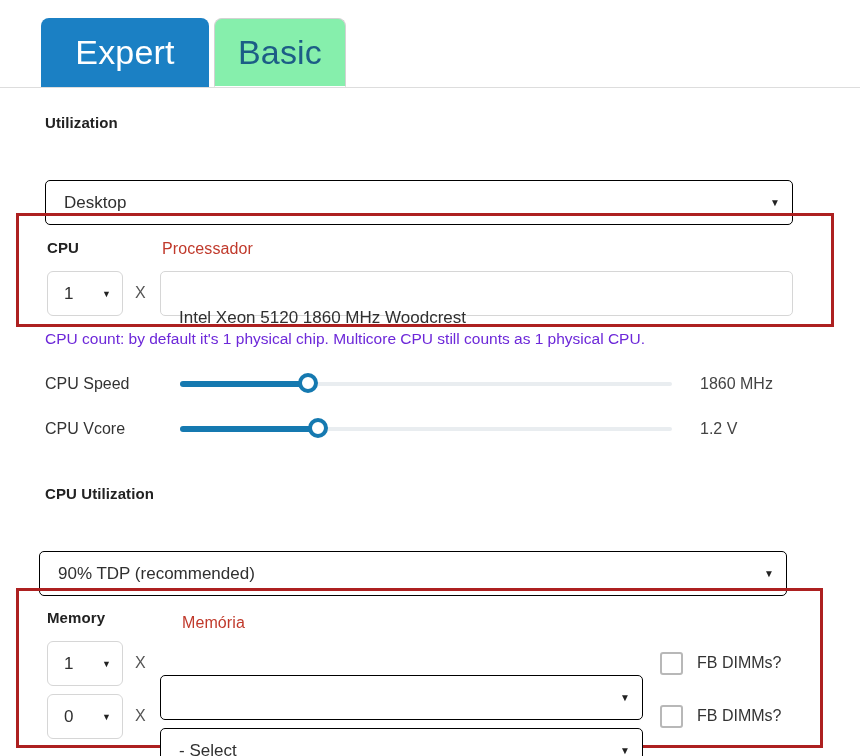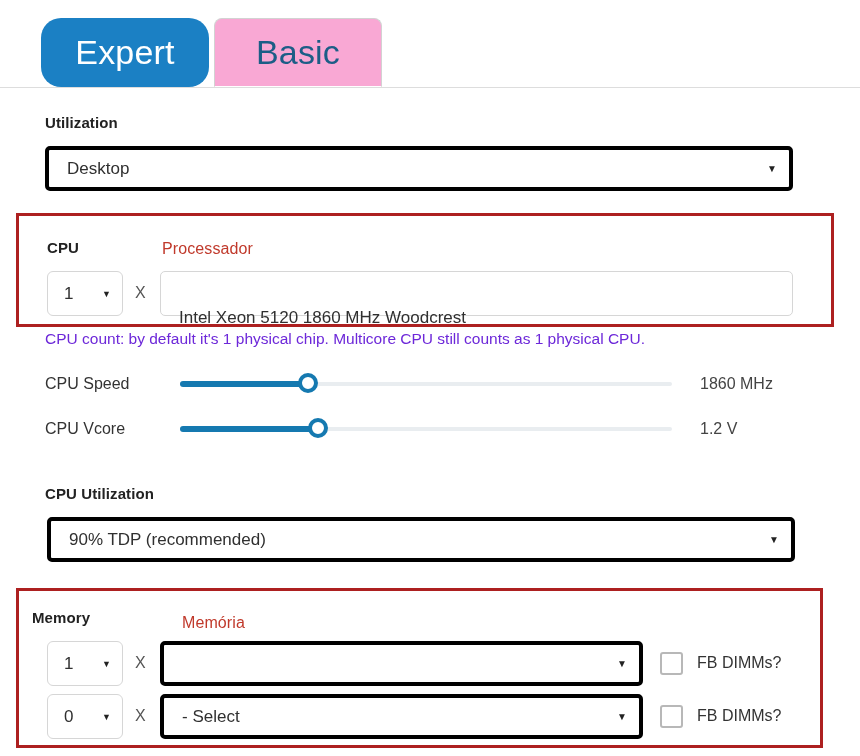--- a/index.html
+++ b/index.html
@@ -43,26 +43,25 @@
     font-size: 34px;
     letter-spacing: .2px;
     cursor: pointer;
     border-radius: 8px 8px 0 0;
   }
   .tab-expert {
     left: 41px;
     width: 168px;
     background: #1b80c4;
     color: #ffffff;
-    border-radius: 20px;
   }
   .tab-basic {
     left: 214px;
-    width: 168px;
-    background: #f9a8d4;
+    width: 132px;
+    background: #86efac;
     color: #1c5d86;
     border: 1px solid #d2d2d2;
     border-bottom: 1px solid #ffffff;
   }
 
   
   .field-label {
     position: absolute;
     font-size: 15px;
     font-weight: bold;
@@ -80,25 +79,26 @@
     font-size: 15.5px;
     color: #6d28d9;
     letter-spacing: 0;
     white-space: nowrap;
   }
 
   .select-box {
     position: absolute;
     box-sizing: border-box;
     background: #ffffff;
-    border: 4px solid #000000;
+    border: 1px solid #000000;
     border-radius: 5px;
     display: flex;
     align-items: center;
     cursor: pointer;
+    margin-top: 34px;
   }
   .select-box .val {
     font-size: 17px;
     color: #303030;
     padding-left: 18px;
     white-space: nowrap;
     overflow: hidden;
   }
   .select-box .caret {
     position: absolute;
@@ -272,28 +272,28 @@
 
 <div class="slider-label" style="left:45px; top:420px;">CPU Vcore</div>
 <div class="slider-wrap" style="left:180px; top:417px; width:492px;">
   <div class="slider-track"></div>
   <div class="slider-fill" id="fill-1" style="width: 28%;"></div>
   <div class="slider-handle" id="handle-1" style="left: calc(28% - 10px);"></div>
 </div>
 <div class="slider-value" style="left:700px; top:420px;">1.2 V</div>
 
 <div class="field-label" style="left:45px; top:485px;">CPU Utilization</div>
-<div class="select-box" style="left:47px; top:517px; width:748px; height:45px;text-align:center;">
+<div class="select-box" style="left:39px; top:517px; width:748px; height:45px;text-align:center;">
   <span class="val">90% TDP (recommended)</span>
   <span class="caret">▼</span>
 </div>
 
 <div class="redbox" style="left:16px; top:588px; width:807px; height:160px;"></div>
 
-<div class="field-label" style="left:32px; top:609px;">Memory</div>
+<div class="field-label" style="left:47px; top:609px;">Memory</div>
 <div class="annot" style="left:182px; top:614px;">Memória</div>
 
 <div class="qty-select" style="left:47px; top:641px; width:76px; height:45px;">
   <span class="qval">1</span>
   <span class="caret">▼</span>
 </div>
 <div class="xsep" style="left:135px; top:654px;">X</div>
 <div class="select-box" style="left:160px; top:641px; width:483px; height:45px;">
   <span class="caret">▼</span>
 </div>

